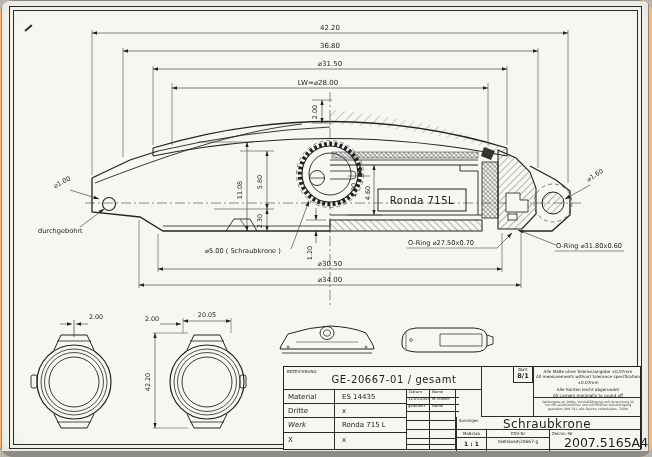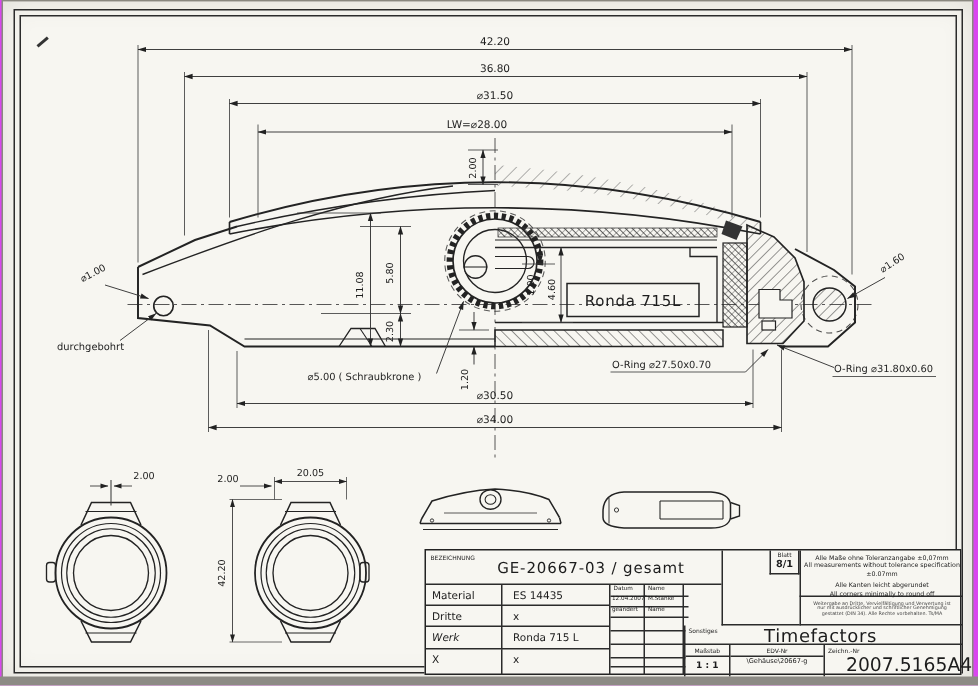--- a/index.html
+++ b/index.html
@@ -1,16 +1,16 @@
 <!DOCTYPE html>
 <html><head>
 <meta charset="utf-8">
 <style>
   html,body{margin:0;padding:0;background:#b8b5af;font-family:"DejaVu Sans",sans-serif;}
-  #sheet{position:relative;width:652px;height:457px;background:#d946ef;overflow:hidden;}
+  #sheet{position:relative;width:652px;height:457px;background:#fdba74;overflow:hidden;border-radius:13px;}
   #paper{position:absolute;left:2px;top:1px;width:646px;height:452px;background:#f7f6f1;
          box-shadow:0 0 0 1px #8a8880, inset 0 0 18px rgba(120,115,100,.18);}
   #frame-outer{position:absolute;left:9px;top:6px;width:631px;height:441px;border:1.6px solid #2b2b2b;}
   #frame-inner{position:absolute;left:13px;top:10px;width:623px;height:433px;border:0.8px solid #2b2b2b;}
   svg text{fill:#1d1d1d;}
   .dim{font-size:7px;text-anchor:middle;}
   .dimS{font-size:6.4px;text-anchor:middle;}
   .note{font-size:6.6px;text-anchor:start;}
   .mvt{font-size:10px;text-anchor:middle;letter-spacing:.5px;}
   
@@ -234,21 +234,21 @@
       <path d="M487,335 L493,337 V344 L487,346" stroke-width="0.9"></path>
       <path d="M406,332 V349" stroke-width="0.6"></path>
       <circle cx="411" cy="340" r="1.4" stroke-width="0.6"></circle>
     </g>
   </svg>
 
   <div id="tb">
 
     <div class="cell bb" style="left:0;top:0;width:197px;height:23px;">
       <div class="tiny" style="position:absolute;left:3px;top:2px;">BEZEICHNUNG</div>
-      <div class="big-name" style="position:absolute;left:30px;top:7px;width:160px;">GE-20667-03 / gesamt</div>
+      <div class="big-name" style="position:absolute;left:30px;top:7px;width:160px;">GE-20667-01 / gesamt</div>
     </div>
 
     <div class="cell lab bb" style="left:0;top:23px;width:50px;height:14px;padding:3px 0 0 4px;">Material</div>
     <div class="cell lab bb bl" style="left:50px;top:23px;width:72px;height:14px;padding:3px 0 0 7px;">ES 14435</div>
     <div class="cell lab bb" style="left:0;top:37px;width:50px;height:14px;padding:3px 0 0 4px;">Dritte</div>
     <div class="cell lab bb bl" style="left:50px;top:37px;width:72px;height:14px;padding:3px 0 0 7px;">x</div>
     <div class="cell lab bb" style="left:0;top:51px;width:50px;height:15px;padding:3px 0 0 4px;font-style:italic;">Werk</div>
     <div class="cell lab bb bl" style="left:50px;top:51px;width:72px;height:15px;padding:3px 0 0 7px;">Ronda 715 L</div>
     <div class="cell lab" style="left:0;top:66px;width:50px;height:17px;padding:3px 0 0 4px;">X</div>
     <div class="cell lab bl" style="left:50px;top:66px;width:72px;height:17px;padding:3px 0 0 7px;">x</div>
@@ -280,21 +280,21 @@
     </div>
     <div class="cell bl bb" style="left:249px;top:31px;width:109px;height:19px;padding-top:2.5px;">
       <div class="legal">Weitergabe an Dritte, Vervielfältigung und Verwertung ist</div>
       <div class="legal">nur mit ausdrücklicher und schriftlicher Genehmigung</div>
       <div class="legal">gestattet (DIN 34). Alle Rechte vorbehalten. Ts/MA</div>
     </div>
     <div class="cell bl bb" style="left:197px;top:31px;width:52px;height:19px;"></div>
 
     <div class="cell bl bb" style="left:172px;top:50px;width:186px;height:13px;">
       <div class="tiny" style="position:absolute;left:2px;top:1px;">Sonstiges</div>
-      <div class="tf" style="position:absolute;left:30px;top:0px;width:120px;">Timefactors</div>
+      <div class="tf" style="position:absolute;left:30px;top:0px;width:120px;">Schraubkrone</div>
     </div>
 
     <div class="cell bl" style="left:172px;top:63px;width:30px;height:21px;text-align:center;">
       <div class="tiny bb" style="padding-top:1px;height:6px;">Maßstab</div>
       <div style="font-size:6px;font-weight:bold;padding-top:2px;">1 : 1</div>
     </div>
     <div class="cell bl" style="left:202px;top:63px;width:63px;height:21px;text-align:center;">
       <div class="tiny bb" style="padding-top:1px;height:6px;">EDV-Nr</div>
       <div class="mini" style="padding-top:2px;font-size:4.4px;">\Gehäuse\20667-g</div>
     </div>

